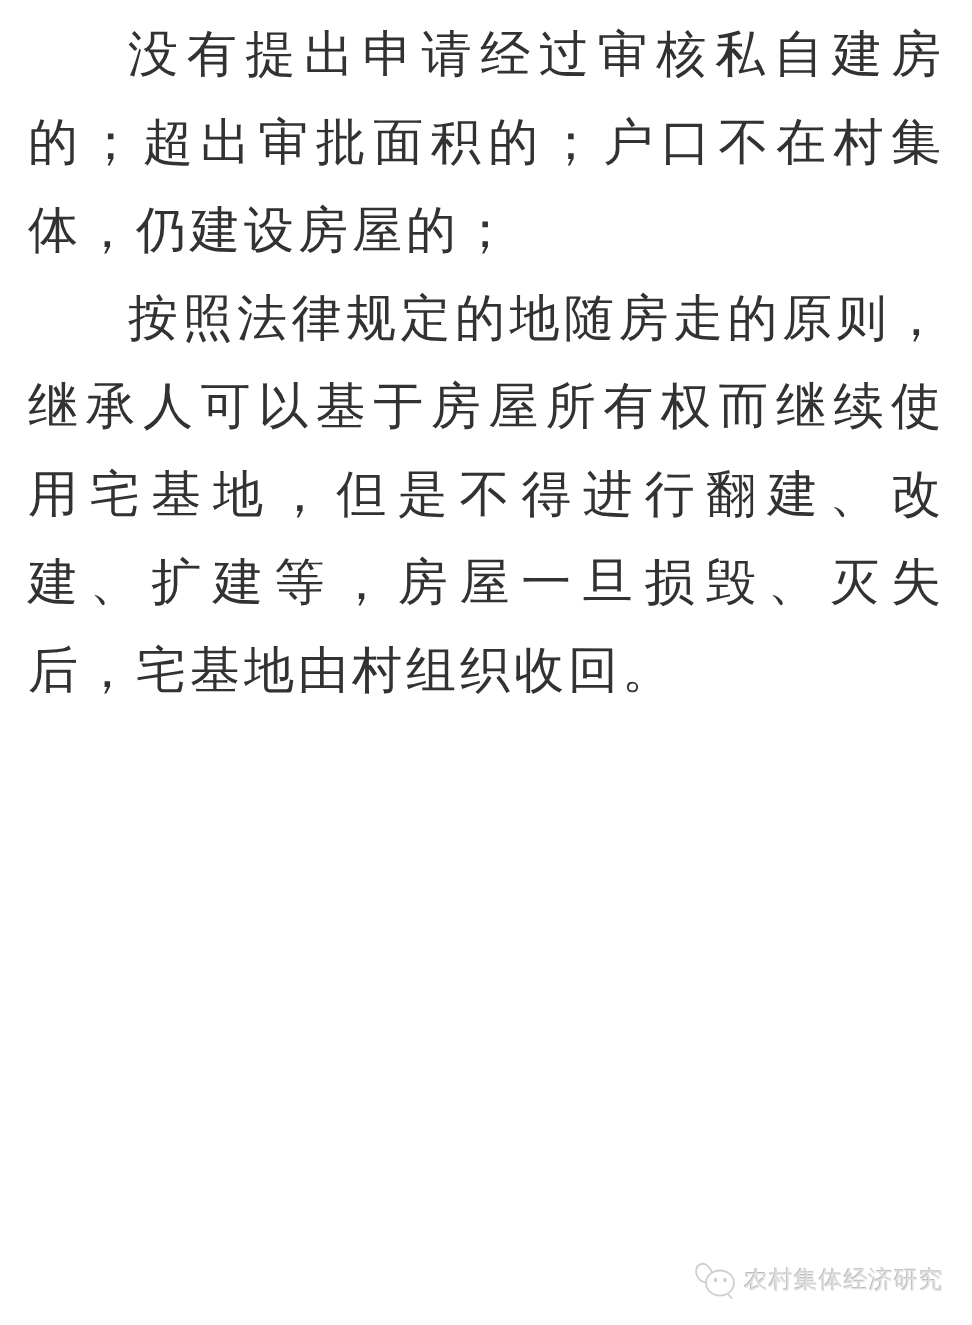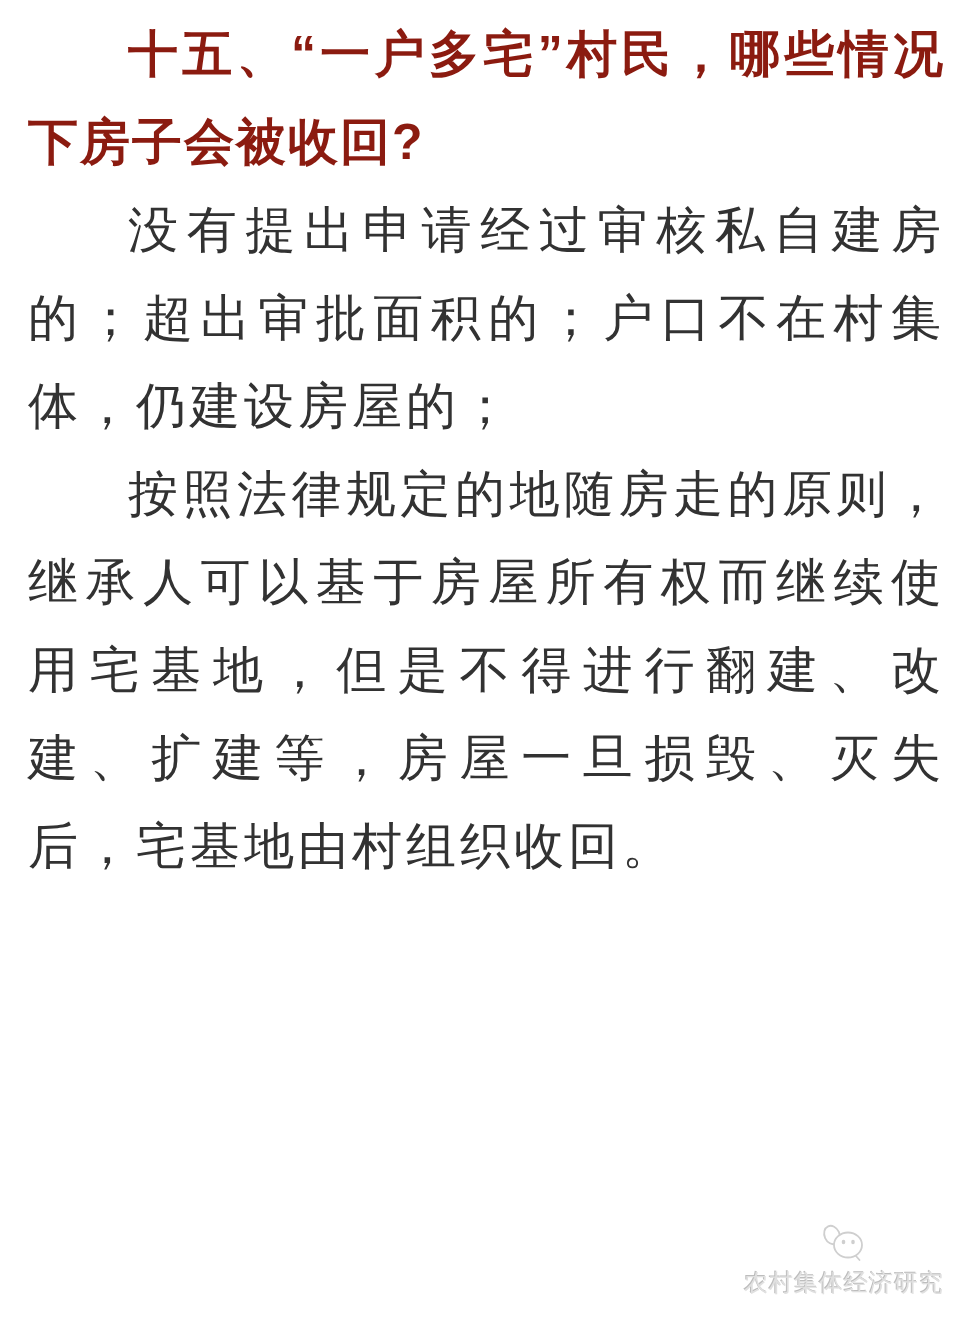--- a/index.html
+++ b/index.html
@@ -42,21 +42,20 @@
   }
   .watermark {
     position: absolute;
     right: 28px;
     bottom: 26px;
     display: flex;
     align-items: center;
     gap: 6px;
     color: var(--watermark_gray);
     pointer-events: none;
-    flex-direction: column;
   }
   .watermark .wm-logo {
     display: inline-block;
     width: 44px;
     height: 38px;
   }
   .watermark .wm-text {
     font-size: 24px;
     letter-spacing: 1px;
     font-weight: 400;
@@ -64,21 +63,20 @@
     text-shadow: -1px -1px 0 #bdbdbd, 1px 1px 1px #ffffff;
     white-space: nowrap;
   }
 </style>
 </head>
 <body>
 
 <div class="page">
 
   <article class="article">
-    <h2 class="heading">十五、“一户多宅”村民，哪些情况下房子会被收回?</h2>
     <p class="para">没有提出申请经过审核私自建房的；超出审批面积的；户口不在村集体，仍建设房屋的；</p>
     <p class="para">按照法律规定的地随房走的原则，继承人可以基于房屋所有权而继续使用宅基地，但是不得进行翻建、改建、扩建等，房屋一旦损毁、灭失后，宅基地由村组织收回。</p>
   </article>
 
   <div class="watermark">
     <span class="wm-logo">
       <svg width="44" height="38" viewBox="0 0 44 38" fill="none" xmlns="http://www.w3.org/2000/svg">
         <ellipse cx="10" cy="12" rx="7.5" ry="9.5" transform="rotate(-24 10 12)" stroke="currentColor" stroke-width="1.8" fill="#ffffff"></ellipse>
         <ellipse cx="26" cy="22" rx="14" ry="12.5" stroke="currentColor" stroke-width="1.8" fill="#ffffff"></ellipse>
         <ellipse cx="21.5" cy="19" rx="1.8" ry="2.3" fill="currentColor"></ellipse>

